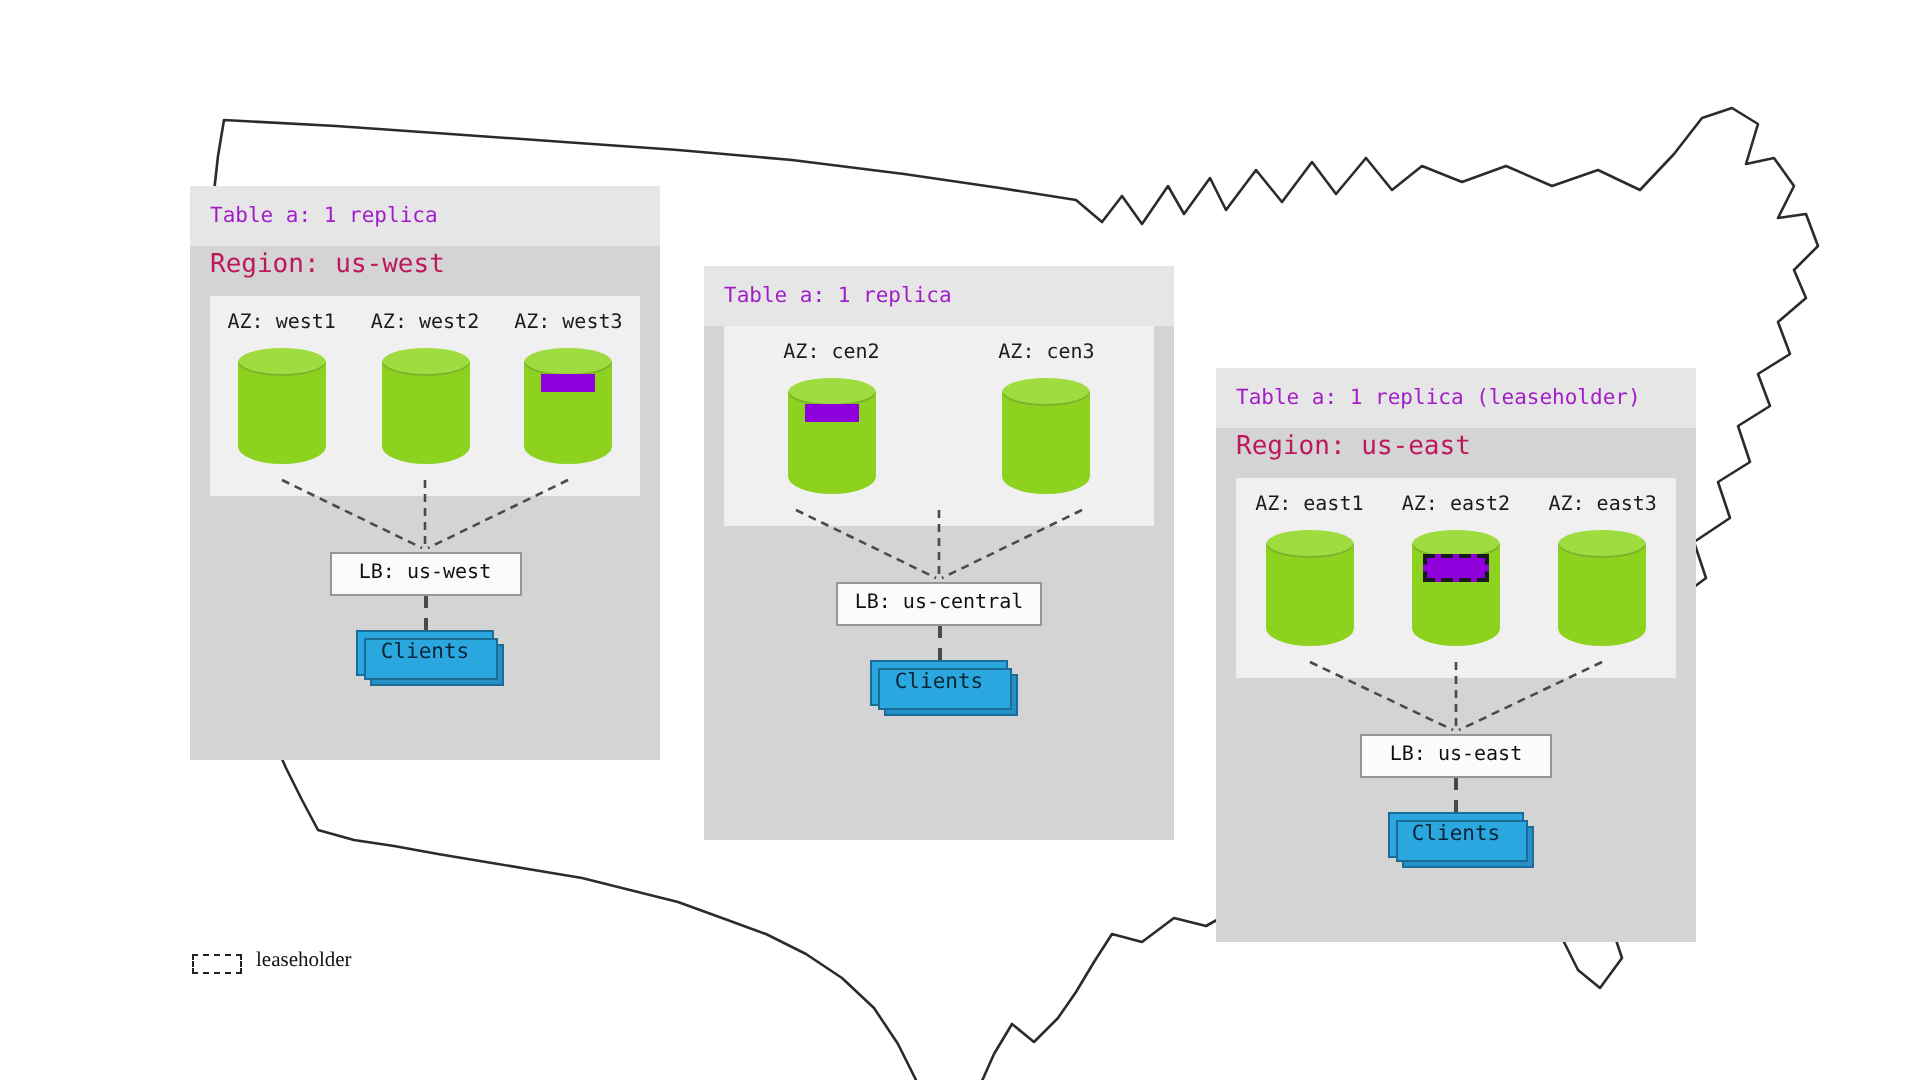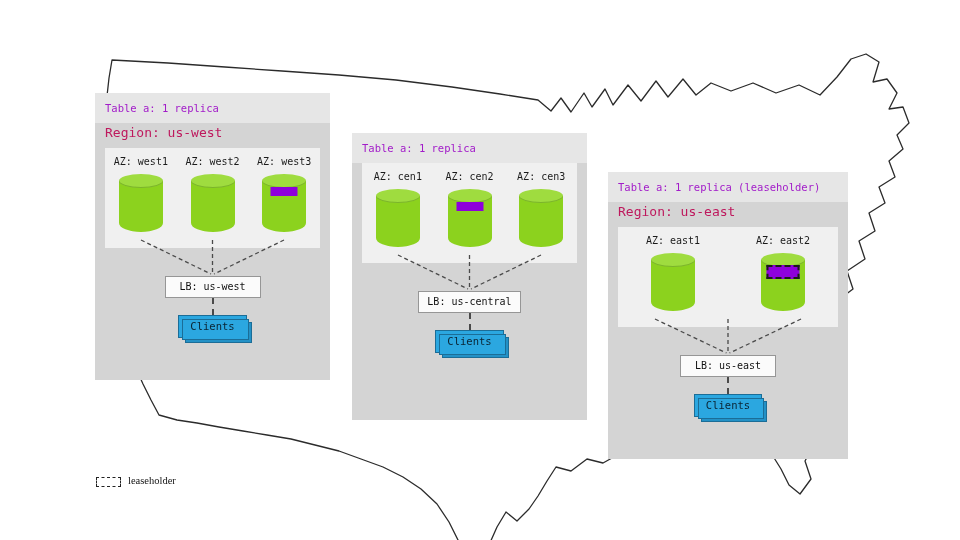--- a/index.html
+++ b/index.html
@@ -13,21 +13,21 @@
   .map-svg{position:absolute;left:0;top:0;width:960px;height:540px;}
   .map-svg path{fill:#ffffff;stroke:#2b2b2b;stroke-width:1.3;stroke-linejoin:round;}
 
   
   .panel{
     position:absolute;width:235px;height:287px;box-sizing:border-box;
     background:#d4d4d4;z-index:1;
   }
   .panel-west{left:95px;top:45px;}
   .panel-central{left:352px;top:85px;}
-  .panel-east{left:608px;top:124px;width:240px;}
+  .panel-east{left:608px;top:136px;width:240px;}
 
   .panel-header{
     background:#e6e6e6;padding:9px 10px 8px;font-size:10.5px;line-height:13px;
     color:var(--accent-purple,#A21CC9);white-space:nowrap;
   }
   .region-title{
     padding:2px 10px 8px;font-size:13px;line-height:15px;color:#be185d;white-space:nowrap;
   }
   .az-box{
     margin:0 10px;background:#f0f0f0;display:flex;
@@ -156,27 +156,20 @@
     </svg>
     <div class="lb-box">LB: us-west</div>
     <div class="v-dash"></div>
     <div class="clients-box">Clients</div>
   </div>
 
   <div class="panel panel-central">
     <div class="panel-header">Table a: 1 replica</div>
     <div class="az-box">
       <div class="az-cell">
-        <div class="az-label">AZ: cen1</div>
-        <div class="cylinder">
-          <div class="cyl-body"></div>
-          <div class="cyl-top"></div>
-        </div>
-      </div>
-      <div class="az-cell">
         <div class="az-label">AZ: cen2</div>
         <div class="cylinder">
           <div class="cyl-body"></div>
           <div class="cyl-top"></div>
           <div class="replica-marker"></div>
         </div>
       </div>
       <div class="az-cell">
         <div class="az-label">AZ: cen3</div>
         <div class="cylinder">
@@ -207,20 +200,27 @@
         </div>
       </div>
       <div class="az-cell">
         <div class="az-label">AZ: east2</div>
         <div class="cylinder">
           <div class="cyl-body"></div>
           <div class="cyl-top"></div>
           <div class="replica-marker leaseholder"></div>
         </div>
       </div>
+      <div class="az-cell">
+        <div class="az-label">AZ: east3</div>
+        <div class="cylinder">
+          <div class="cyl-body"></div>
+          <div class="cyl-top"></div>
+        </div>
+      </div>
     </div>
     <svg class="connectors" viewBox="0 0 235 38" preserveAspectRatio="none">
       <line x1="46" y1="2" x2="116" y2="36"></line>
       <line x1="117.5" y1="2" x2="117.5" y2="36"></line>
       <line x1="189" y1="2" x2="119" y2="36"></line>
     </svg>
     <div class="lb-box">LB: us-east</div>
     <div class="v-dash"></div>
     <div class="clients-box">Clients</div>
   </div>

